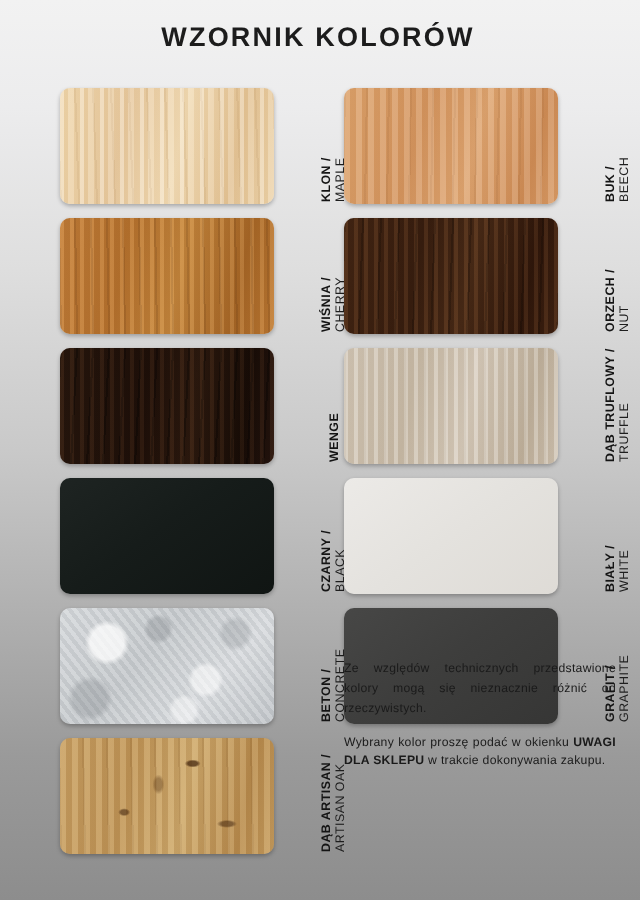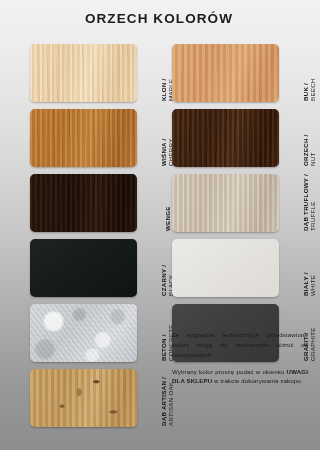--- a/index.html
+++ b/index.html
@@ -131,21 +131,21 @@
       repeating-linear-gradient(90deg, rgba(255,235,195,0.16) 0 3px, rgba(130,85,35,0.13) 3px 6px),
       repeating-linear-gradient(89deg, rgba(110,70,25,0.13) 0 1px, rgba(0,0,0,0) 1px 12px),
       linear-gradient(100deg,#c79f63 0%,#bf9558 32%,#cda96d 58%,#b78b4e 84%,#c59d60 100%);
   }
 </style>
 </head>
 <body>
 
 <div class="page">
 
-  <div class="title">ORZECH KOLORÓW</div>
+  <div class="title">WZORNIK KOLORÓW</div>
 
   <div class="grid">
 
     <div class="row">
       <div class="cell left">
         <div class="swatch">
             <div class="tex tex-maple"></div>
           </div>
         <div class="label">
           <div class="label-inner">

